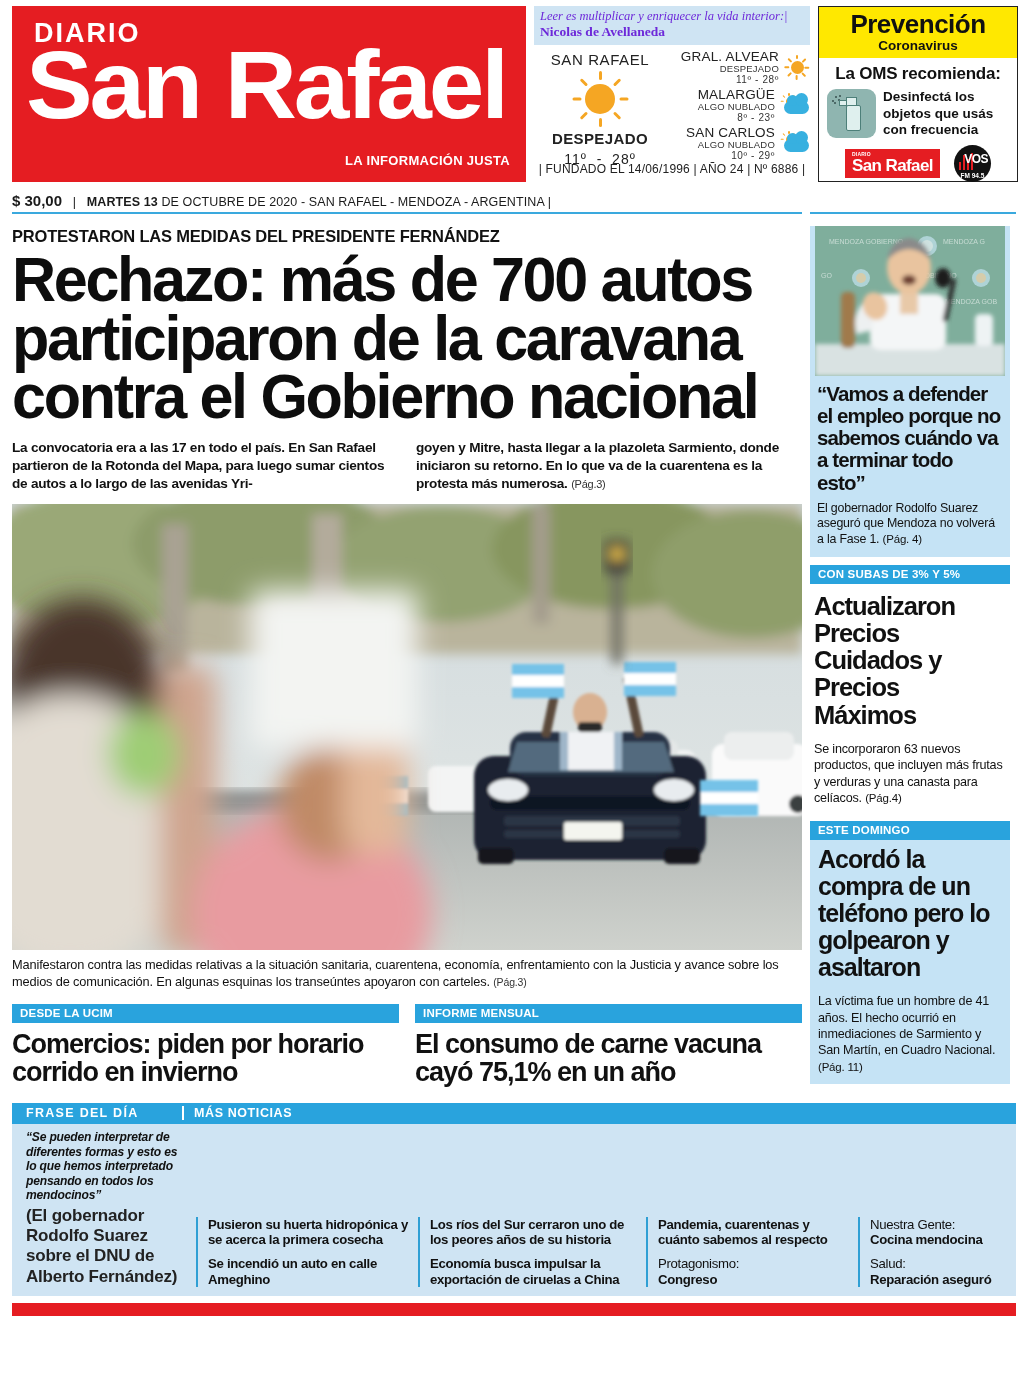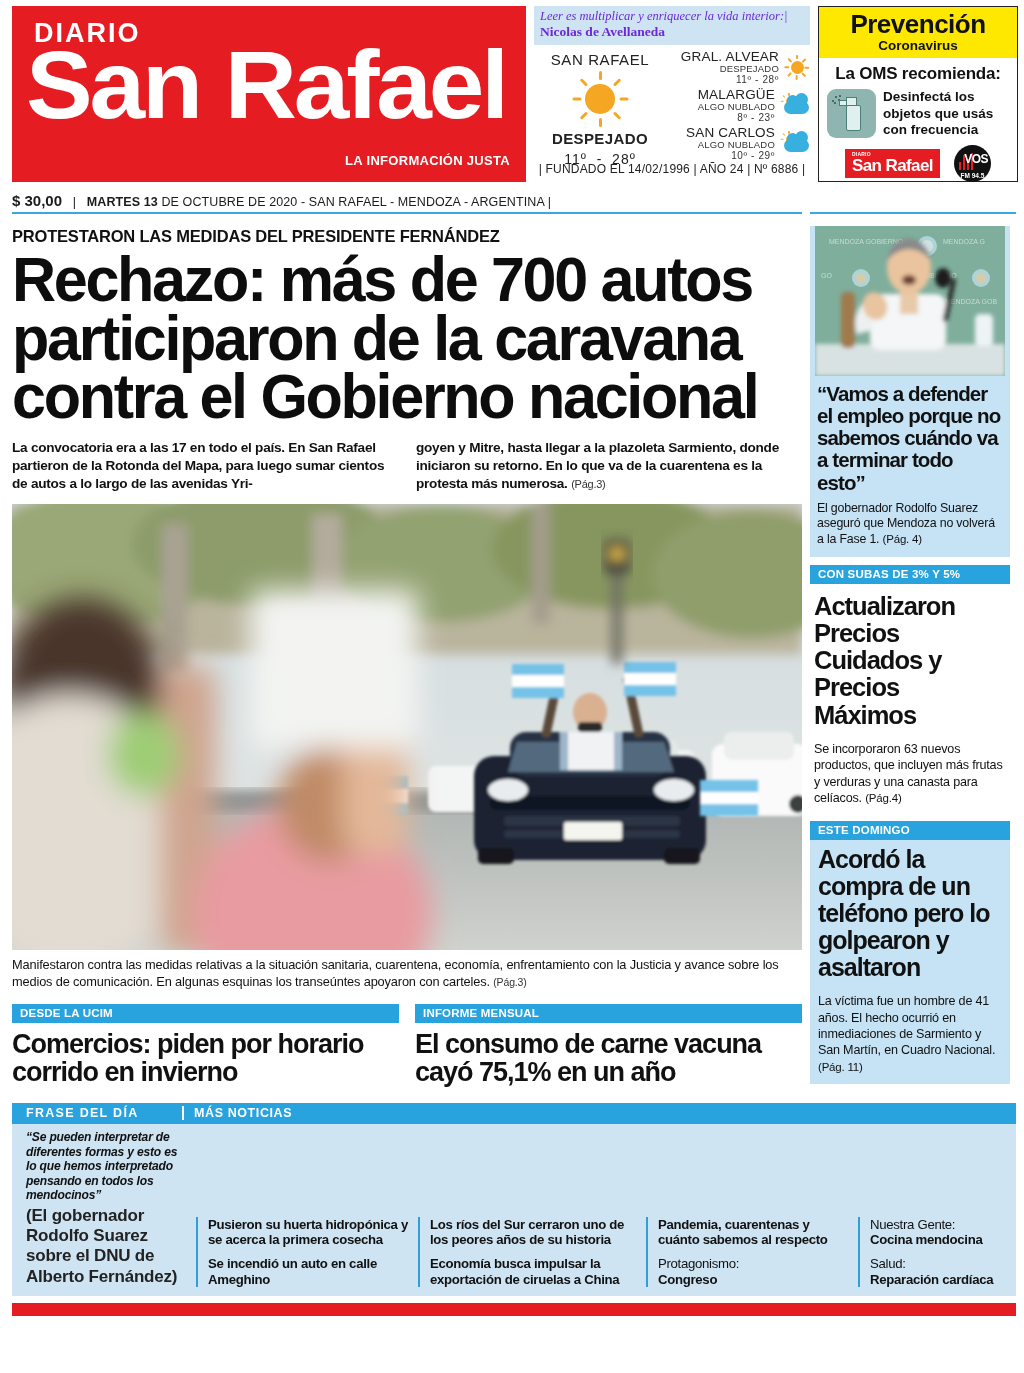--- a/index.html
+++ b/index.html
@@ -266,21 +266,21 @@
                 <i class="ray" style="transform:rotate(90deg)"></i>
                   <i class="ray" style="transform:rotate(315deg)"></i>
                 <i class="ray" style="transform:rotate(270deg)"></i>
               </div>
               <div class="cl"></div>
             </div>
           </div>
         </div>
       </div>
 
-      <div class="founded">| FUNDADO EL 14/02/1996  |  AÑO 24  |  Nº 6886 |</div>
+      <div class="founded">| FUNDADO EL 14/06/1996  |  AÑO 24  |  Nº 6886 |</div>
     </div>
 
     <div class="prev">
       <div class="prev-hd">
         <div class="t1">Prevención</div>
         <div class="t2">Coronavirus</div>
       </div>
       <div class="prev-oms">La OMS recomienda:</div>
       <div class="prev-body">
         <div class="spray-box">
@@ -574,21 +574,21 @@
         </div>
       </div>
 
       <div class="bt-col c4">
         <div class="it">
           <span class="lbl">Nuestra Gente:</span><br>
           <b>Cocina mendocina</b>
         </div>
         <div class="it">
           <span class="lbl">Salud:</span><br>
-          <b>Reparación cardíaca</b>
+          <b>Reparación aseguró</b>
         </div>
       </div>
 
     </div>
     <div class="redbar"></div>
   </div>
 
 </div>
 
 </body></html>

